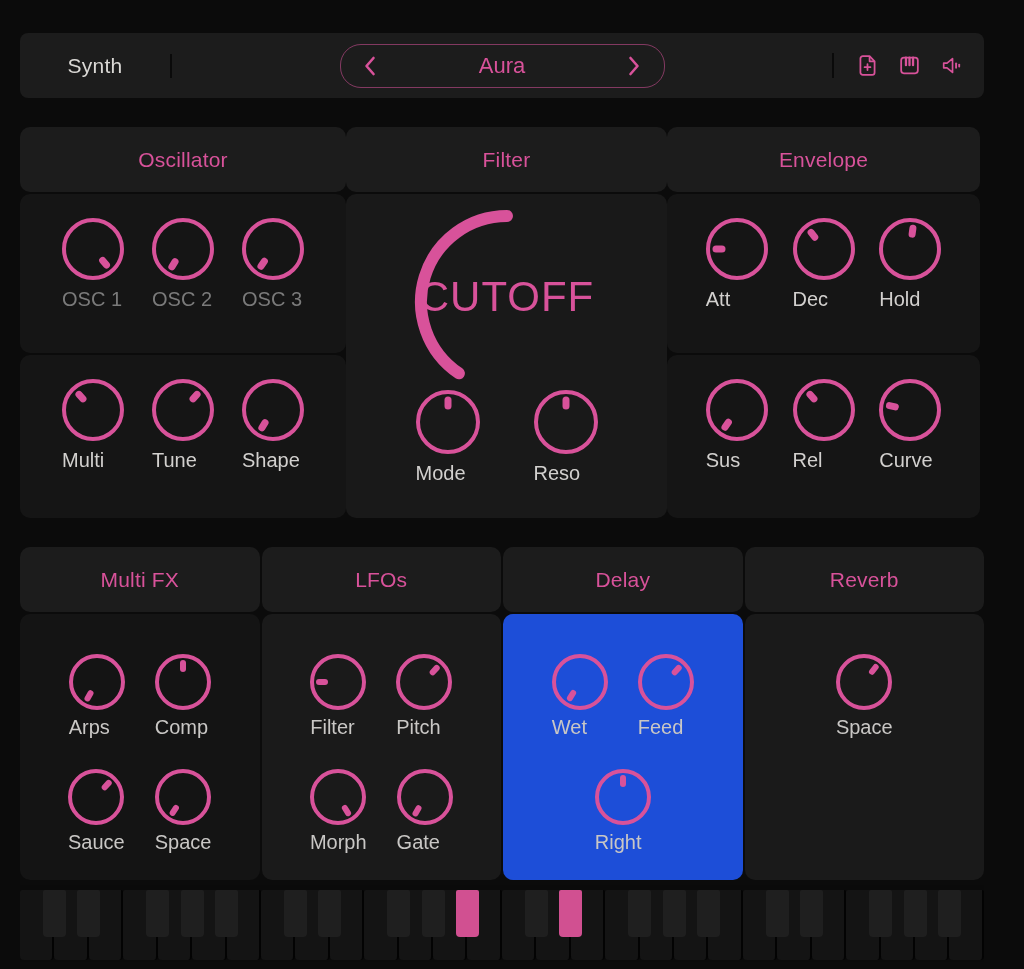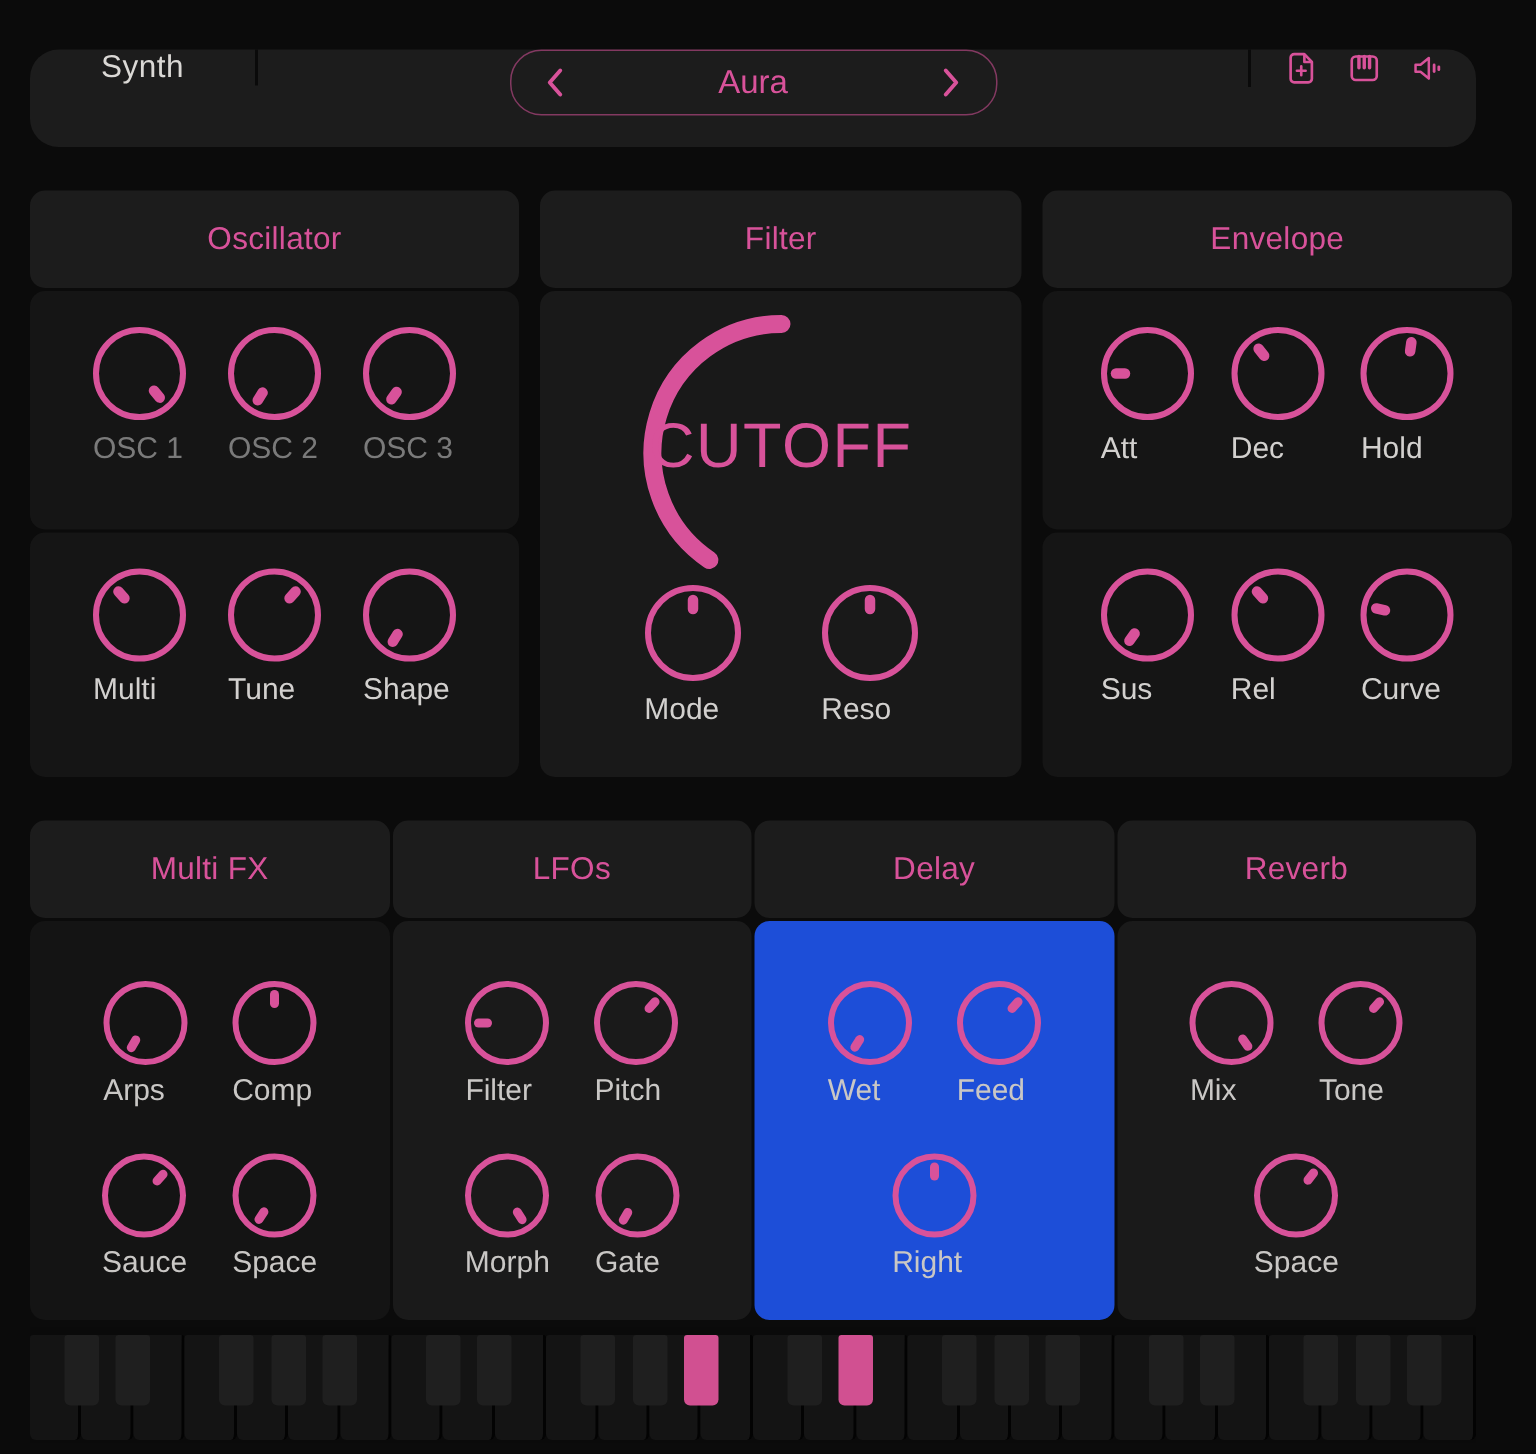--- a/index.html
+++ b/index.html
@@ -12,41 +12,41 @@
   :root{
     --accent:#D8529A;
     --accent-dim:rgba(216,82,154,.55);
     --label-bright:#D2D0CE;
     --label-dim:#7A7A7A;
     --key-pressed:#D15091;
   }
   
   .topbar{
     position:absolute;left:20px;top:33px;width:964px;height:65px;
-    background:#1C1C1C;border-radius:19px;display:flex;align-items:flex-start;
+    background:#1C1C1C;border-radius:8px;display:flex;align-items:center;
   }
   .synth-box{
     width:150px;display:flex;align-items:center;justify-content:center;
     border-right:2px solid #0A0A0A;color:#DAD8D5;font-size:21px;font-weight:500;letter-spacing:.3px;
   }
   .topbar-center{flex:1;display:flex;align-items:center;justify-content:center;}
   .preset-pill{
     width:325px;height:44px;box-sizing:border-box;border:1.5px solid var(--accent-dim);
     border-radius:21px;display:flex;align-items:center;justify-content:space-between;padding:16px 22px;
   }
   .preset-name{color:var(--accent);font-size:22px;}
   .chev{display:flex;align-items:center;}
   .topbar-right{
     width:150px;border-left:2px solid #0A0A0A;
     display:flex;align-items:center;justify-content:center;gap:17px;
   }
   .tb-icon{display:flex;align-items:center;}
   
   .panel{position:absolute;left:20px;width:964px;border-radius:10px;}
-  .panel-upper{top:127px;display:grid;grid-template-columns:326px 321px 313px;gap:14px;}
+  .panel-upper{top:127px;display:grid;grid-template-columns:326px 321px 313px;gap:0;}
   .panel-lower{top:547px;display:grid;grid-template-columns:repeat(4,1fr);gap:2px;}
   .col{display:flex;flex-direction:column;gap:2px;}
   .sec-header{
     height:65px;background:#1C1C1C;border-radius:10px;
     display:flex;align-items:center;justify-content:center;
     color:var(--accent);font-size:21px;font-weight:500;letter-spacing:.2px;
   }
   .body{border-radius:10px;}
   .bg-a{background:#151515;}
   .bg-b{background:#191919;}
@@ -342,34 +342,20 @@
             <div class="knob-label">Right</div>
           </div>
         </div>
     </div>
   </div>
   <div class="col">
     <div class="sec-header">Reverb</div>
     <div class="body bg-d lower-body">
       <div class="knob-pair">
           <div class="knob-cell">
-            <div class="knob sm" style="--a: 145deg;">
-              <div class="tick"></div>
-            </div>
-            <div class="knob-label">Mix</div>
-          </div>
-          <div class="knob-cell">
-            <div class="knob sm" style="--a: 42deg;">
-              <div class="tick"></div>
-            </div>
-            <div class="knob-label">Tone</div>
-          </div>
-        </div>
-      <div class="knob-pair">
-          <div class="knob-cell">
             <div class="knob sm" style="--a: 38deg;">
               <div class="tick"></div>
             </div>
             <div class="knob-label">Space</div>
           </div>
         </div>
     </div>
   </div>
 </div>
 

